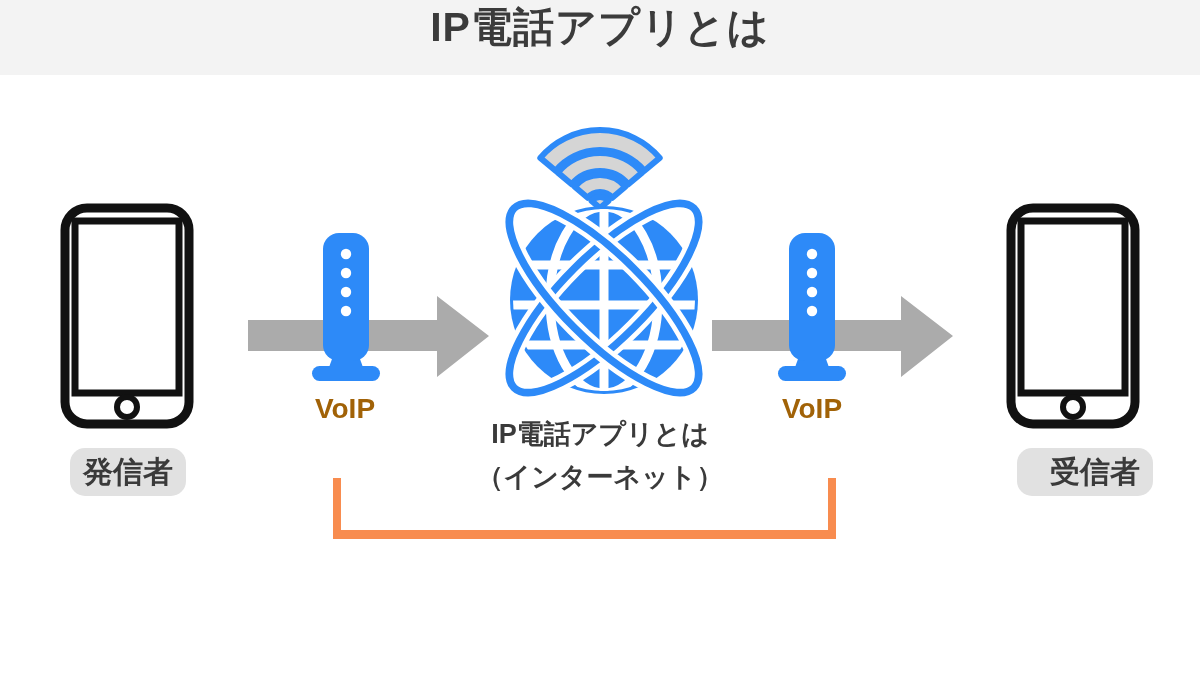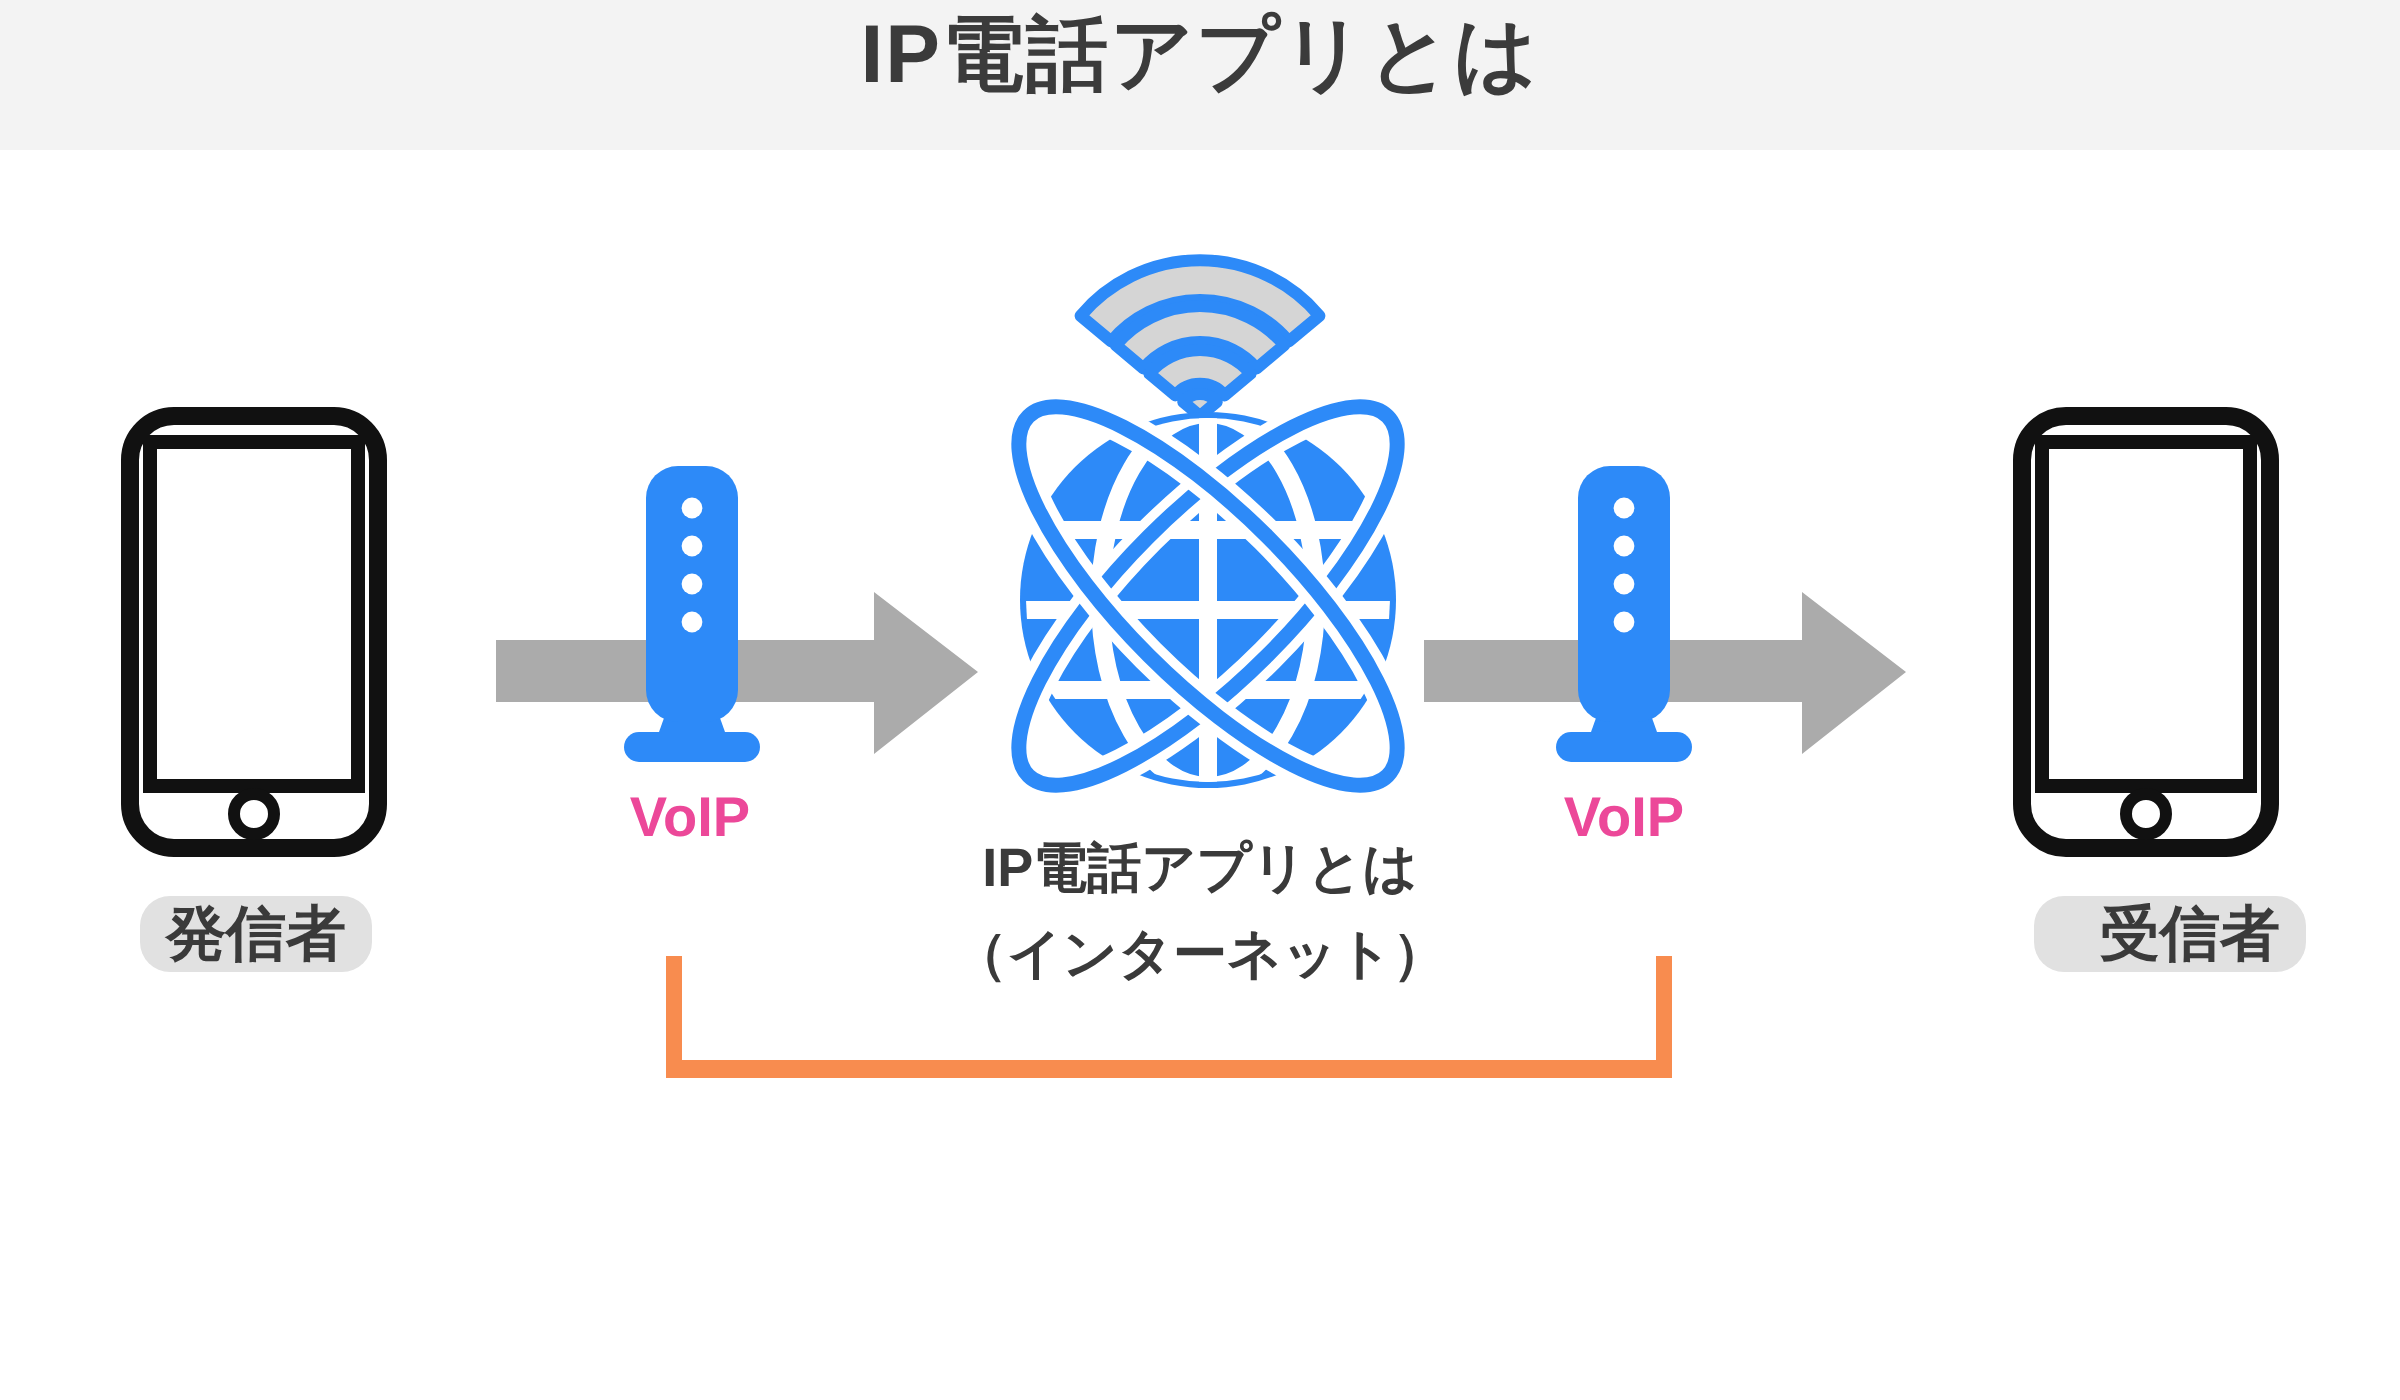--- a/index.html
+++ b/index.html
@@ -9,27 +9,27 @@
   }
   .header{
     position:absolute;left:0;top:0;width:1200px;height:75px;background:#f3f3f3;
     display:flex;justify-content:center;
   }
   .title{
     font-size:41px;font-weight:bold;color:#3b3b3b;letter-spacing:1px;
   }
   .abs{position:absolute;}
   .pill{
-    position:absolute;width:116px;height:38px;background:#e1e1e1;border-radius:15px;
+    position:absolute;width:116px;height:48px;background:#e1e1e1;border-radius:15px;
     display:flex;align-items:center;justify-content:center;
     font-size:30px;font-weight:bold;color:#3a3a3a;
   }
   .voip-label{
     position:absolute;width:120px;text-align:center;
-    font-size:28px;font-weight:bold;color:#ec4899;
+    font-size:28px;font-weight:bold;color:#a16207;
   }
   .network-label{
     position:absolute;left:440px;top:413px;width:320px;text-align:center;
     font-size:27px;font-weight:bold;color:#3a3a3a;line-height:43px;
   }
   .bracket{
     position:absolute;left:333px;top:478px;width:503px;height:61px;
     border-left:8px solid #f88c4f;border-right:8px solid #f88c4f;border-bottom:9px solid #f88c4f;
     box-sizing:border-box;
   }

